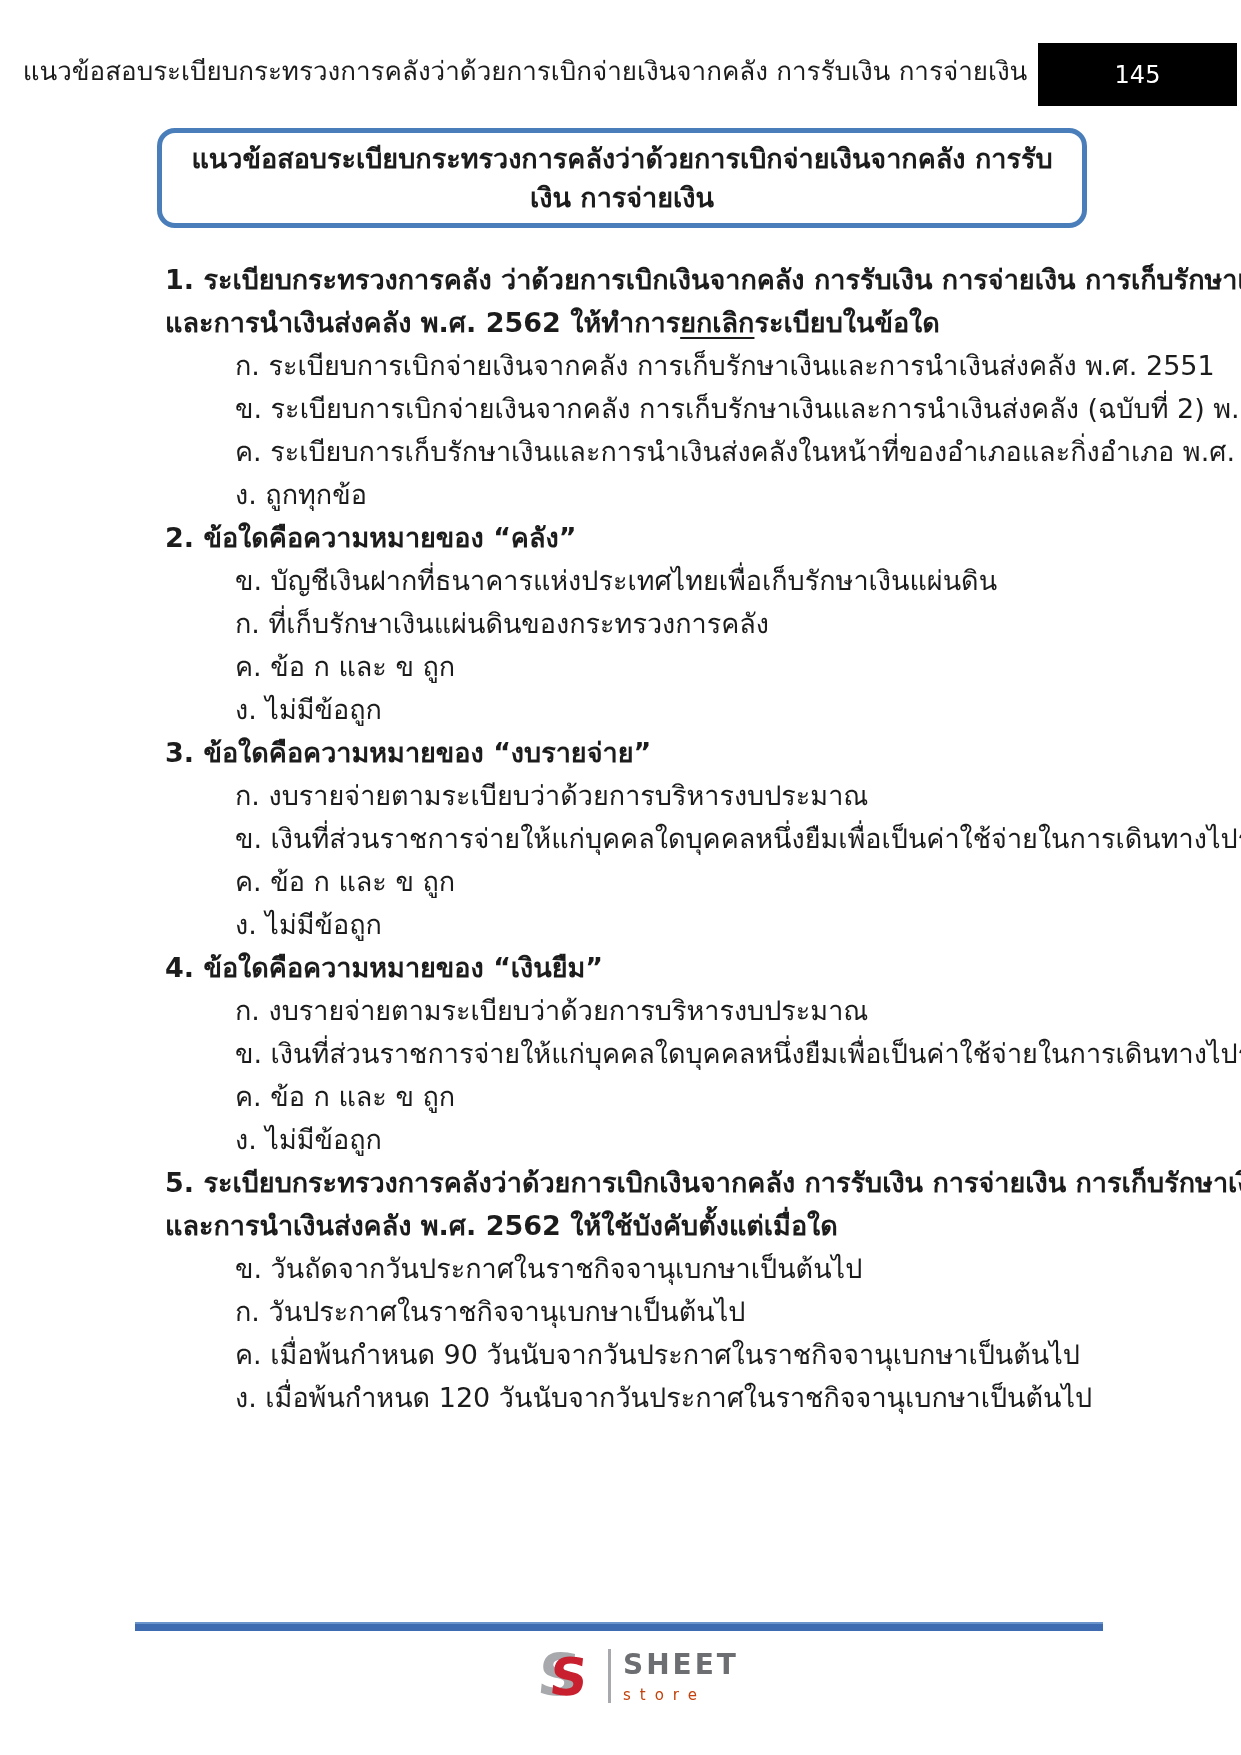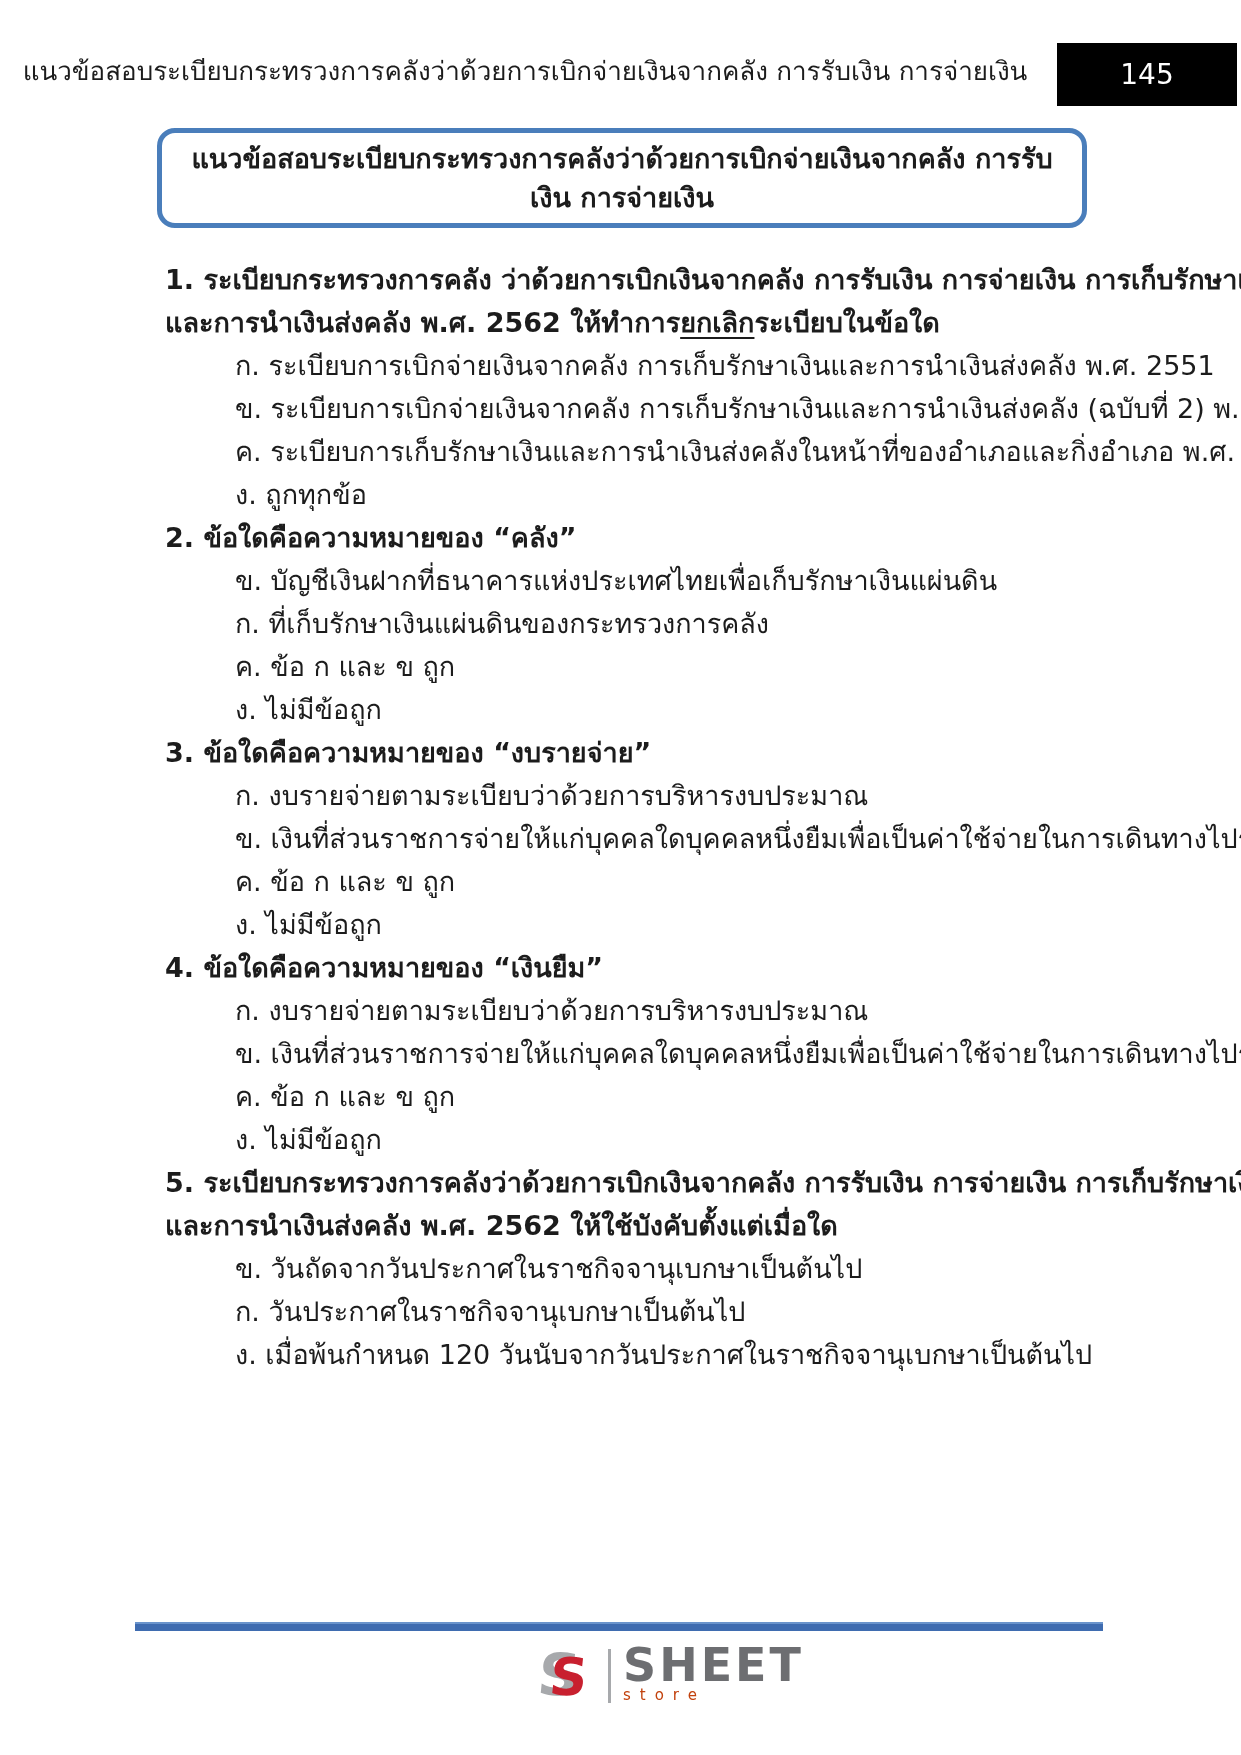--- a/index.html
+++ b/index.html
@@ -5,22 +5,22 @@
   html,body { margin:0; padding:0; background:#ffffff; }
   .page {
     position:relative; width:1241px; height:1755px; background:#ffffff;
     font-family:"DejaVu Sans","Liberation Sans",sans-serif; color:#1c1c1c; overflow:hidden;
   }
   .header-title {
     position:absolute; top:54px; left:0; width:1050px; text-align:center;
     font-size:26px; line-height:34px;
   }
   .page-number-box {
-    position:absolute; top:43px; right:4px; width:180px; height:63px; background:#000000;
-    color:#ffffff; display:flex; align-items:center; justify-content:center; font-size:28px;
+    position:absolute; top:43px; right:4px; width:199px; height:63px; background:#000000;
+    color:#ffffff; display:flex; align-items:center; justify-content:center; font-size:24px;
   }
   .title-box {
     position:absolute; top:128px; left:157px; width:888px; box-sizing:content-box;
     border:5px solid #4a7ebb; border-radius:18px; padding:6px 16px;
     text-align:center; font-weight:bold; font-size:27px; background:#ffffff;
   }
   .title-box .tline { line-height:39px; }
   .body-text { position:absolute; top:258px; left:165px; width:976px; font-size:27px; }
   .line { line-height:43px; height:43px; white-space:nowrap; }
   .q { font-weight:bold; }
@@ -35,21 +35,21 @@
   .logo-mark .s-gray {
     position:absolute; left:0; top:-4px; font-size:58px; font-weight:bold; color:#a7a9ac;
     transform:skewX(-6deg);
   }
   .logo-mark .s-red {
     position:absolute; left:12px; top:2px; font-size:52px; font-weight:bold; color:#c8202f;
     transform:skewX(-6deg);
   }
   .logo-divider { width:3px; height:54px; background:#a7a9ac; margin:0 12px 0 8px; }
   .logo-words { display:flex; flex-direction:column; }
-  .logo-title { font-size:46px; font-weight:bold; color:#6d6e71; letter-spacing:3px; line-height:36px; }
+  .logo-title { font-size:28px; font-weight:bold; color:#6d6e71; letter-spacing:3px; line-height:36px; }
   .logo-subtitle { font-size:15px; color:#c2410c; letter-spacing:9px; line-height:20px; margin-top:2px; }
 </style>
 </head>
 <body>
 
 <div class="page">
 
   <div class="header-title">แนวข้อสอบระเบียบกระทรวงการคลังว่าด้วยการเบิกจ่ายเงินจากคลัง การรับเงิน การจ่ายเงิน</div>
   <div class="page-number-box">
     <span>145</span>
@@ -83,20 +83,21 @@
     <div class="line q">4. ข้อใดคือความหมายของ “เงินยืม”</div>
     <div class="line option">ก. งบรายจ่ายตามระเบียบว่าด้วยการบริหารงบประมาณ</div>
     <div class="line option">ข. เงินที่ส่วนราชการจ่ายให้แก่บุคคลใดบุคคลหนึ่งยืมเพื่อเป็นค่าใช้จ่ายในการเดินทางไปราชการ</div>
     <div class="line option">ค. ข้อ ก และ ข ถูก</div>
     <div class="line option">ง. ไม่มีข้อถูก</div>
 
     <div class="line q">5. ระเบียบกระทรวงการคลังว่าด้วยการเบิกเงินจากคลัง การรับเงิน การจ่ายเงิน การเก็บรักษาเงิน</div>
     <div class="line q">และการนำเงินส่งคลัง พ.ศ. 2562 ให้ใช้บังคับตั้งแต่เมื่อใด</div>
     <div class="line option">ข. วันถัดจากวันประกาศในราชกิจจานุเบกษาเป็นต้นไป</div>
     <div class="line option">ก. วันประกาศในราชกิจจานุเบกษาเป็นต้นไป</div>
+    <div class="line option">ค. เมื่อพ้นกำหนด 90 วันนับจากวันประกาศในราชกิจจานุเบกษาเป็นต้นไป</div>
     <div class="line option">ง. เมื่อพ้นกำหนด 120 วันนับจากวันประกาศในราชกิจจานุเบกษาเป็นต้นไป</div>
 
   </div>
 
   <div class="footer-rule"></div>
 
   <div class="logo">
     <div class="logo-mark">
       <span class="s-gray">S</span>
       <span class="s-red">S</span>

